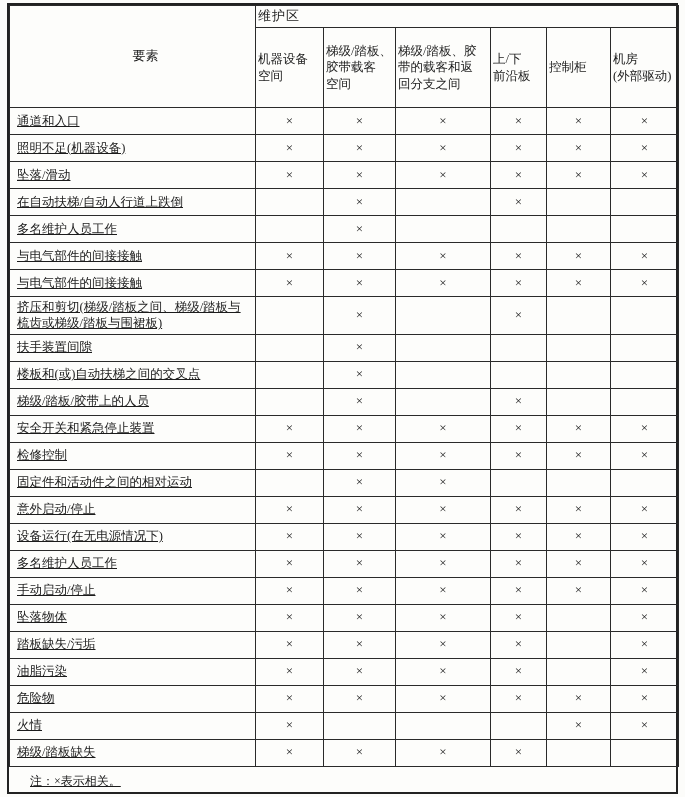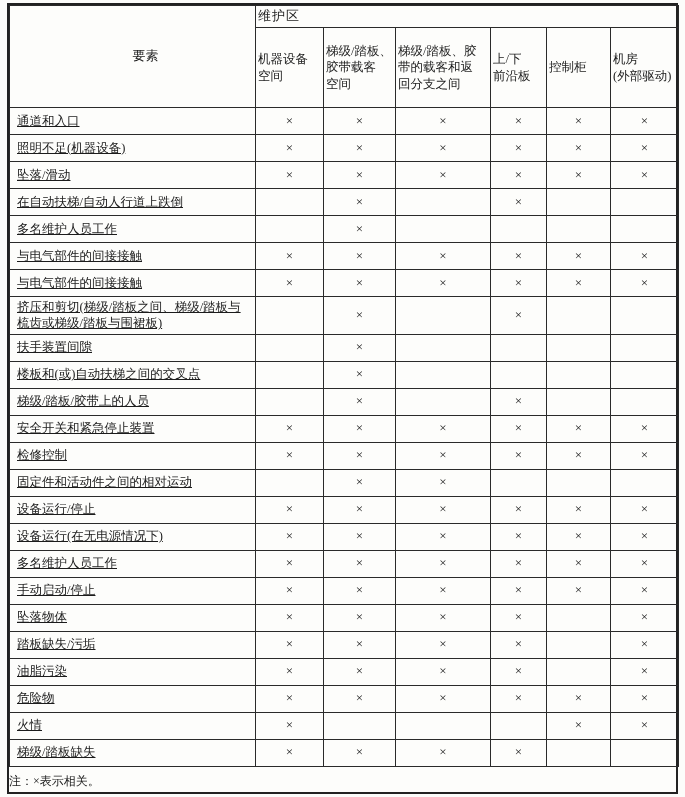--- a/index.html
+++ b/index.html
@@ -59,21 +59,22 @@
     font-size: 13px;
     padding-left: 28px;
   }
   .group-head {
     font-size: 13px;
     letter-spacing: 1px;
   }
   .note {
     margin-top: auto;
     font-size: 12px;
-    padding: 3px 2px 2px 0;
+    padding: 3px 2px 2px 21px;
+    text-decoration: underline;
   }
 </style>
 </head>
 <body>
 
 <div class="page">
   <div class="frame">
     <table>
       <colgroup>
         <col style="width:246px">
@@ -226,21 +227,21 @@
           <tr>
             <td class="factor">固定件和活动件之间的相对运动</td>
             <td class="mark"></td>
             <td class="mark">×</td>
             <td class="mark">×</td>
             <td class="mark"></td>
             <td class="mark"></td>
             <td class="mark"></td>
           </tr>
           <tr>
-            <td class="factor">设备运行/停止</td>
+            <td class="factor">意外启动/停止</td>
             <td class="mark">×</td>
             <td class="mark">×</td>
             <td class="mark">×</td>
             <td class="mark">×</td>
             <td class="mark">×</td>
             <td class="mark">×</td>
           </tr>
           <tr>
             <td class="factor">设备运行(在无电源情况下)</td>
             <td class="mark">×</td>

